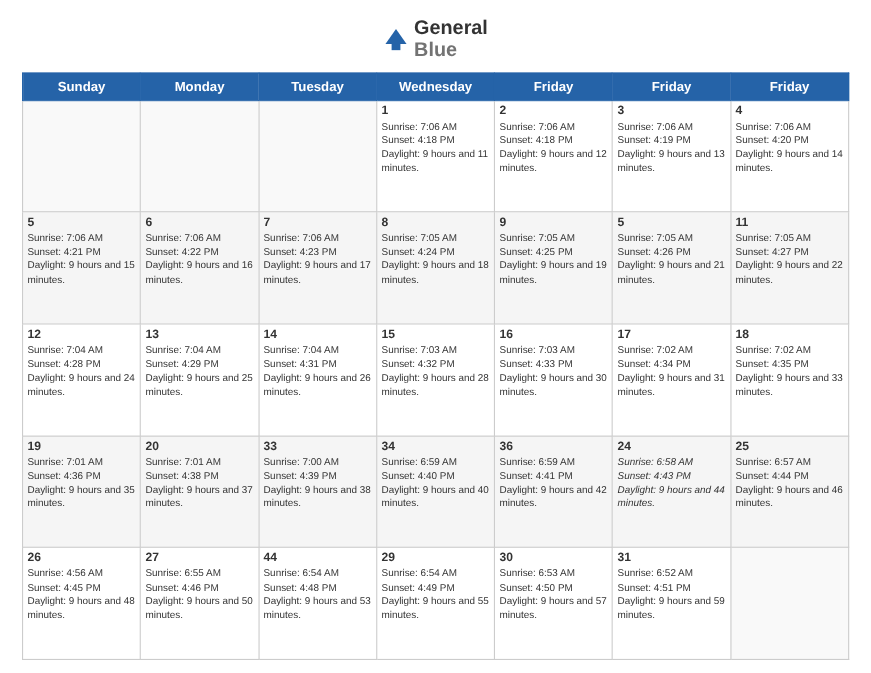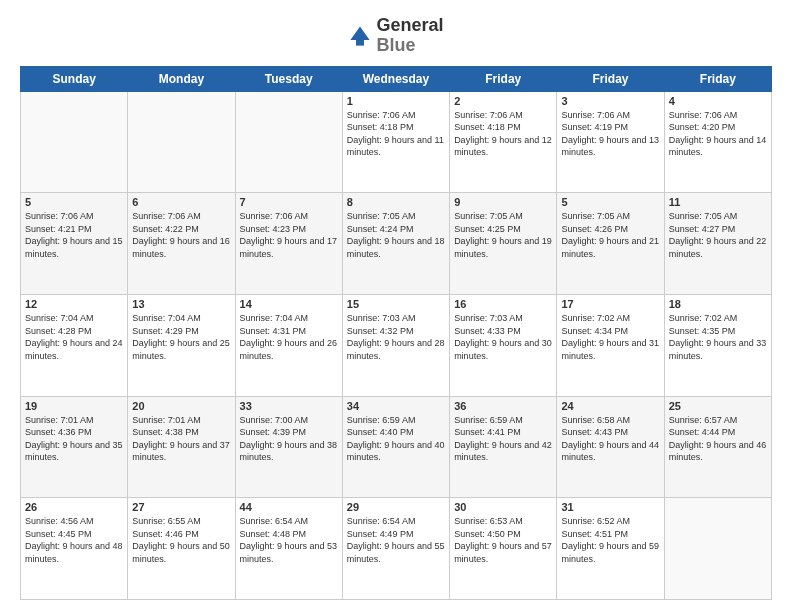--- a/index.html
+++ b/index.html
@@ -268,21 +268,21 @@
 Daylight: 9 hours and 40 minutes.</div>
           </td>
           <td>
             <div class="day-number">36</div>
             <div class="day-info" style="white-space: pre-line;">Sunrise: 6:59 AM
 Sunset: 4:41 PM
 Daylight: 9 hours and 42 minutes.</div>
           </td>
           <td>
             <div class="day-number">24</div>
-            <div class="day-info" style="white-space: pre-line;">Sunrise: 6:58 AM
+            <div class="day-info" style="white-space: pre-line; font-style: italic;">Sunrise: 6:58 AM
 Sunset: 4:43 PM
 Daylight: 9 hours and 44 minutes.</div>
           </td>
           <td>
             <div class="day-number">25</div>
             <div class="day-info" style="white-space: pre-line;">Sunrise: 6:57 AM
 Sunset: 4:44 PM
 Daylight: 9 hours and 46 minutes.</div>
           </td>
         </tr>

